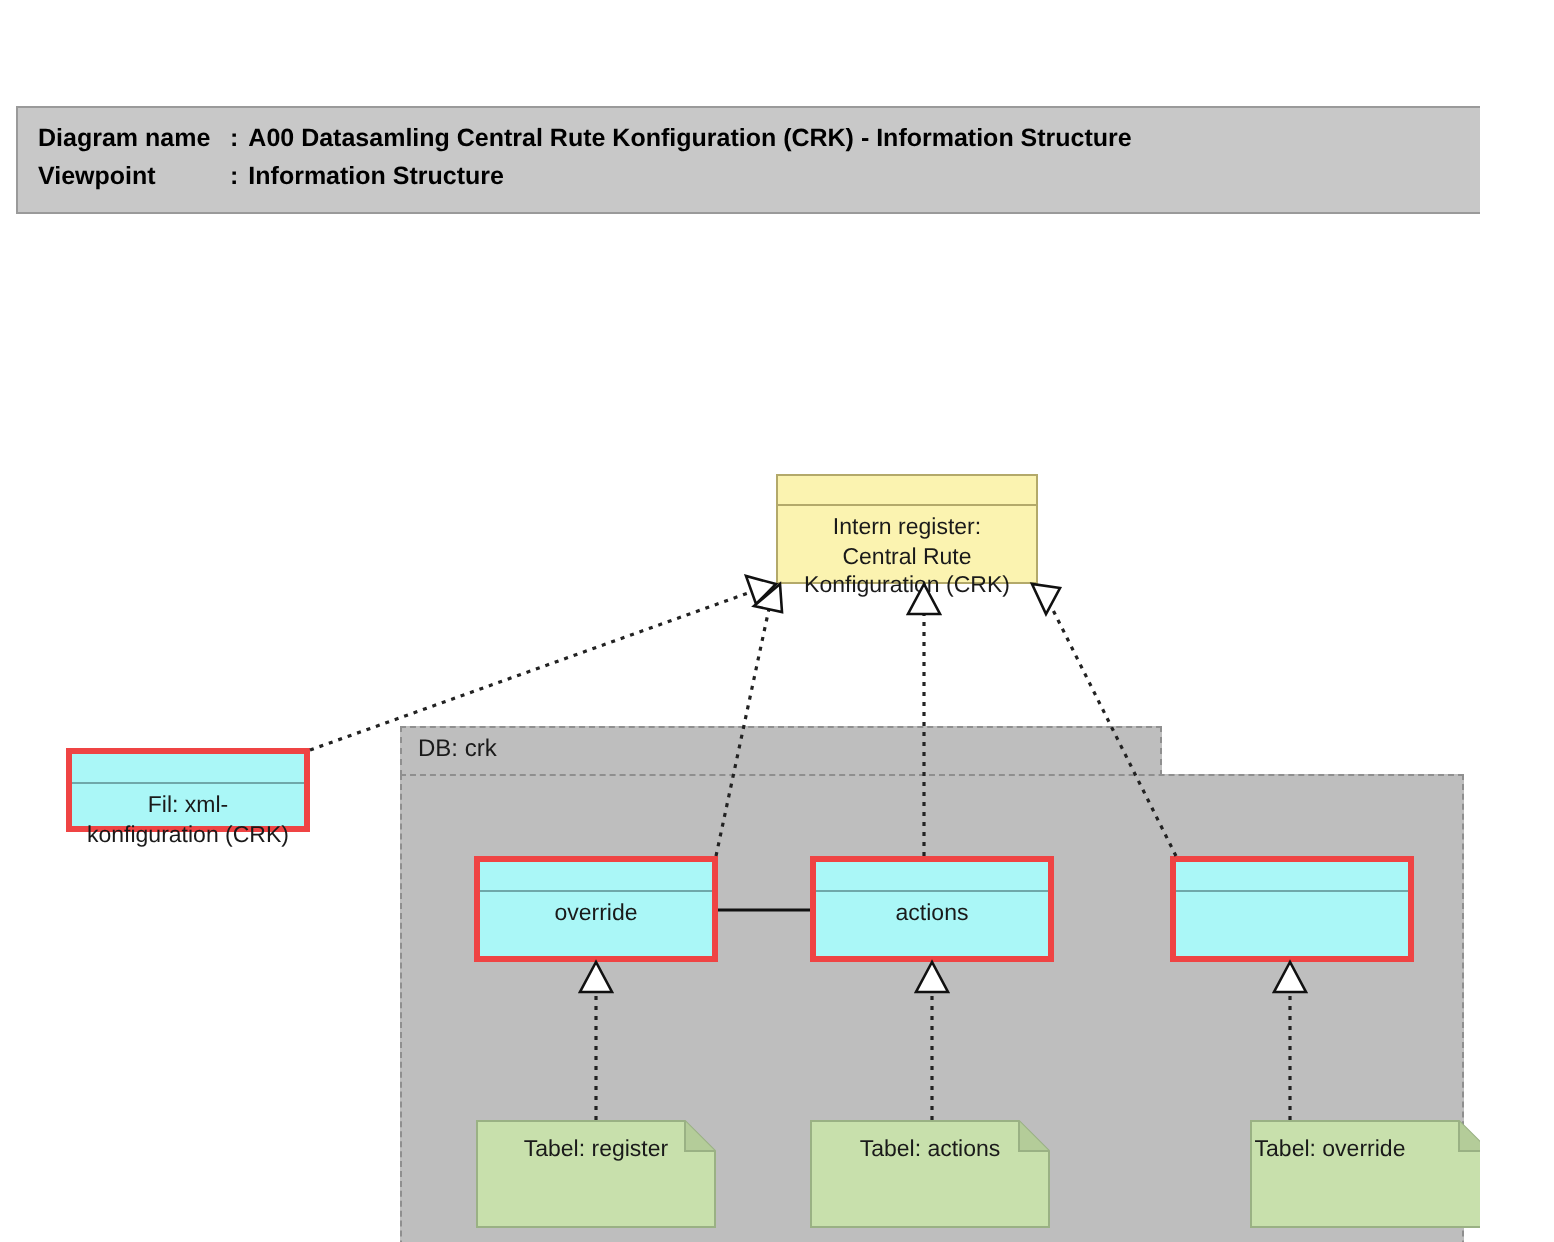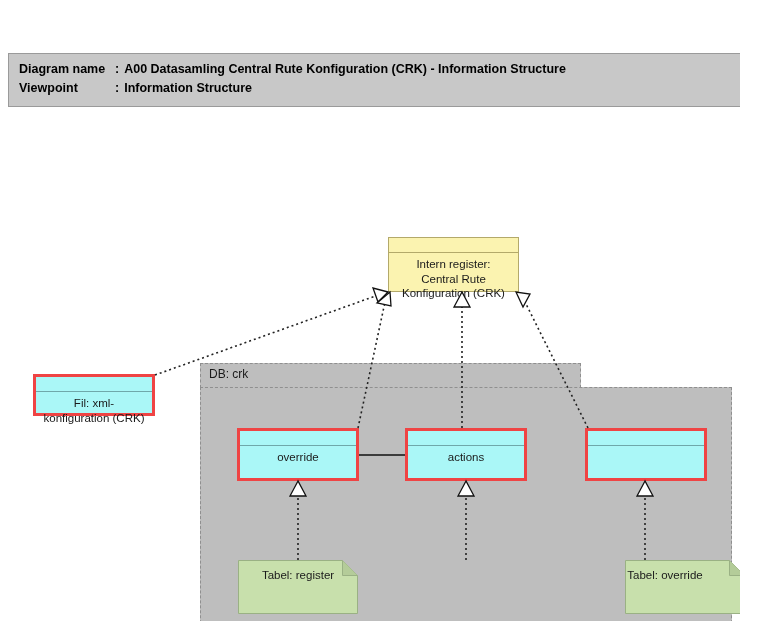--- a/index.html
+++ b/index.html
@@ -228,20 +228,27 @@
   </div>
 
   <div class="artifact" style="left:238px; top:516px; width:120px; height:54px;">
     <svg width="120" height="54" viewBox="0 0 120 54">
       <path d="M0.5,0.5 L104.5,0.5 L119.5,15.5 L119.5,53.5 L0.5,53.5 Z" fill="#c8e0ac" stroke="#9ab184" stroke-width="1"></path>
       <path d="M104.5,0.5 L104.5,15.5 L119.5,15.5" fill="#b4cc99" stroke="#9ab184" stroke-width="1"></path>
     </svg>
     <div class="label">Tabel: register</div>
   </div>
 
+  <div class="artifact" style="left:405px; top:516px; width:120px; height:54px;">
+    <svg width="120" height="54" viewBox="0 0 120 54">
+      <path d="M0.5,0.5 L104.5,0.5 L119.5,15.5 L119.5,53.5 L0.5,53.5 Z" fill="#c8e0ac" stroke="#9ab184" stroke-width="1"></path>
+      <path d="M104.5,0.5 L104.5,15.5 L119.5,15.5" fill="#b4cc99" stroke="#9ab184" stroke-width="1"></path>
+    </svg>
+    <div class="label">Tabel: actions</div>
+  </div>
 
   <div class="artifact" style="left:585px; top:516px; width:120px; height:54px;padding-left:40px;">
     <svg width="120" height="54" viewBox="0 0 120 54">
       <path d="M0.5,0.5 L104.5,0.5 L119.5,15.5 L119.5,53.5 L0.5,53.5 Z" fill="#c8e0ac" stroke="#9ab184" stroke-width="1"></path>
       <path d="M104.5,0.5 L104.5,15.5 L119.5,15.5" fill="#b4cc99" stroke="#9ab184" stroke-width="1"></path>
     </svg>
     <div class="label">Tabel: override</div>
   </div>
 
   <svg id="links">

